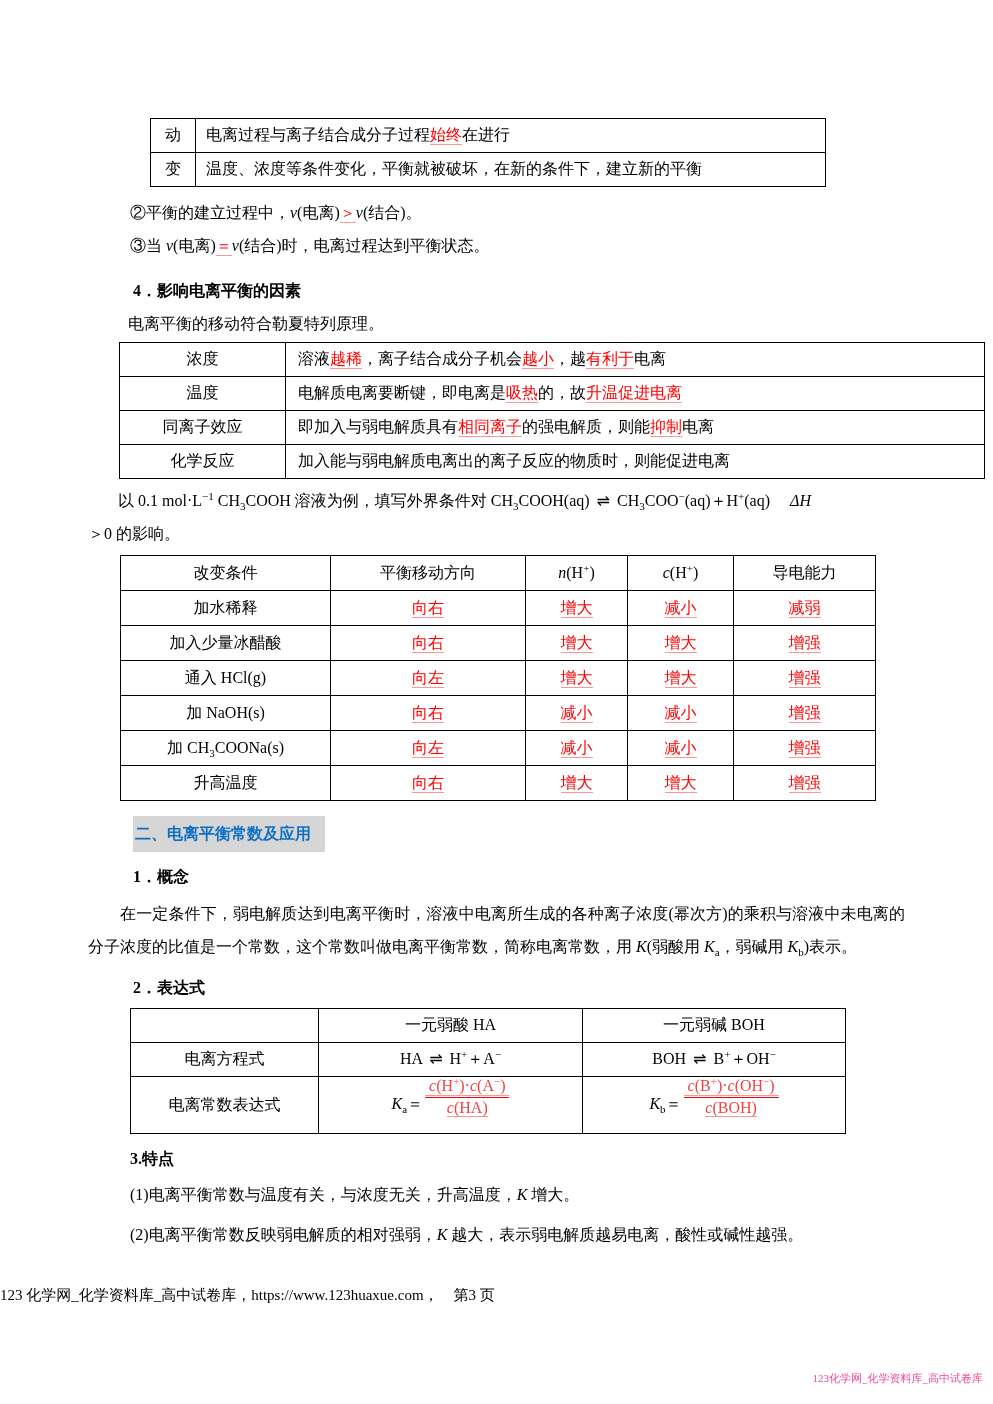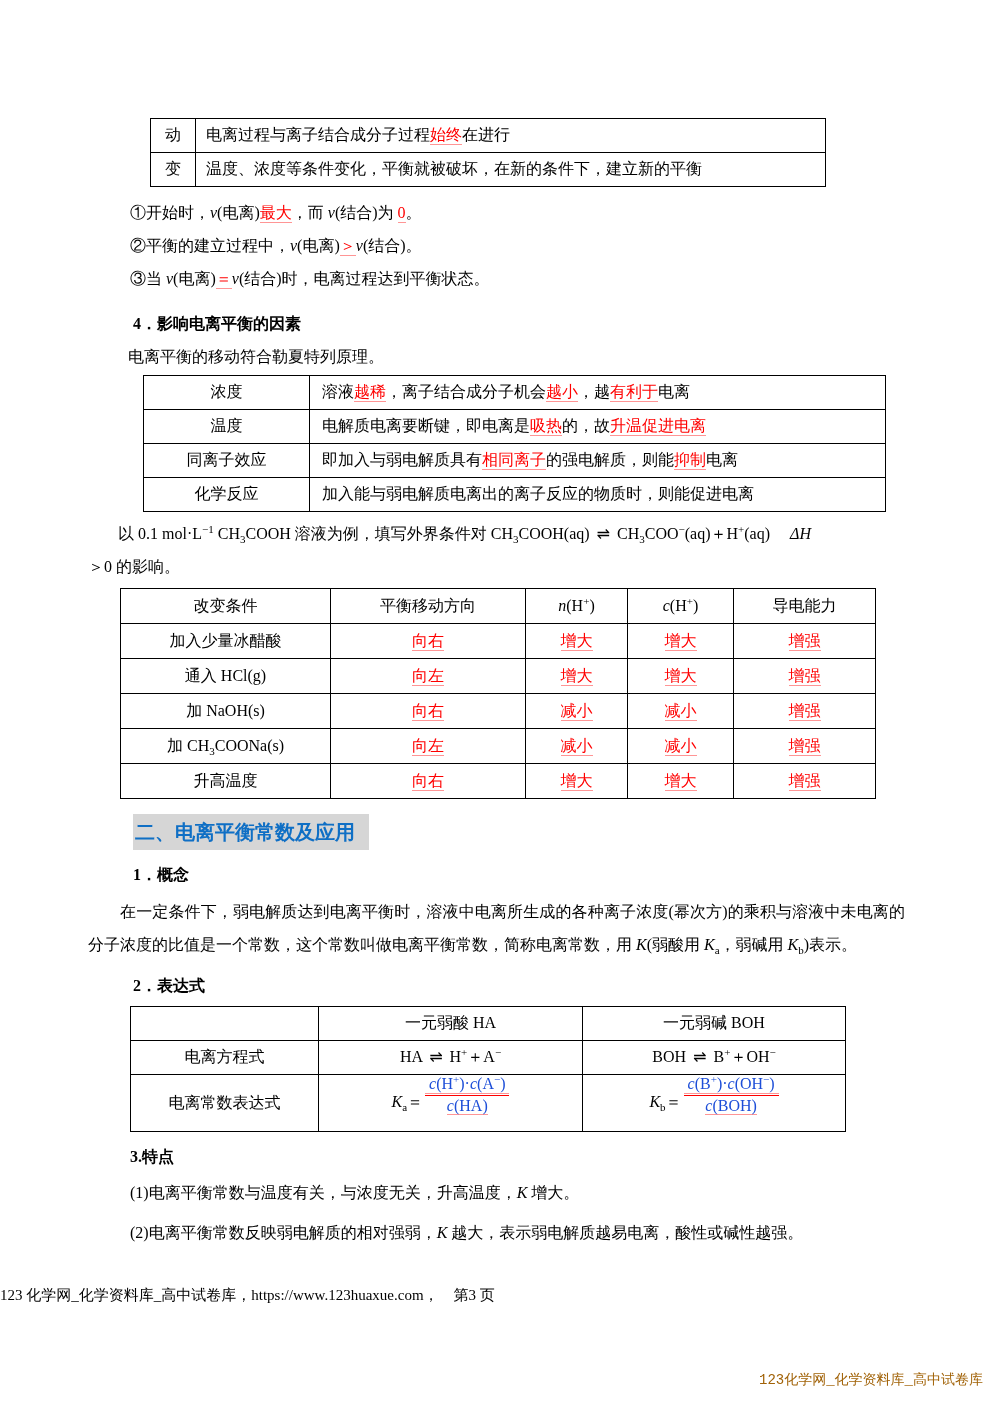--- a/index.html
+++ b/index.html
@@ -27,62 +27,62 @@
   .t-state td.key{width:44px;text-align:center;padding:0;}
 
   .pline{margin-left:42px;line-height:33px;}
 
   .h-bold{font-weight:bold;line-height:32px;margin-left:45px;}
   .mt14{margin-top:13px;}
   .mt10{margin-top:9px;}
   .intro{margin-left:40px;line-height:33px;}
 
   
-  .t-factor{margin-left:55px;width:743px;margin-top:2px;border-radius:10px;}
+  .t-factor{margin-left:31px;width:866px;margin-top:2px;border-radius:10px;}
   .t-factor td{height:33px;padding:0 12px;}
   .t-factor td.label{width:165px;text-align:center;padding:0;}
 
   .example{line-height:33px;margin-top:5px;}
   .example .l1{text-indent:30px;}
 
   
   .t-effect{margin-left:32px;width:755px;margin-top:5px;}
   .t-effect td{height:34px;text-align:center;padding:0 20px;}
 
   
   .sec-title{
     display:inline-block;margin:15px 0 0 45px;
-    background:#d6d6d6;color:#0f6fc5;font-weight:bold;font-size:20px;
+    background:#d6d6d6;color:#0f6fc5;font-weight:bold;font-size:16px;
     font-family:"DejaVu Sans","Liberation Sans",sans-serif;
     padding:4px 14px 4px 2px;line-height:28px;
   }
   .concept{line-height:33px;text-align:justify;margin-top:4px;}
   .indent{text-indent:32px;}
 
   
   .t-expr{margin-left:42px;width:715px;margin-top:4px;}
   .t-expr td{height:33px;text-align:center;padding:0 6px;}
   .t-expr td.label{width:188px;}
   .t-expr td.krow{height:56px;}
 
-  .frac{display:inline-block;vertical-align:middle;text-align:center;color:#1d4ed8;margin-left:2px;}
+  .frac{display:inline-block;vertical-align:middle;text-align:center;color:#ef4444;margin-left:2px;}
   .frac .num{display:block;padding:0 4px;border-bottom:1.5px solid #ff9595;}
   .frac .den{display:block;border-top:1.5px solid #ff0000;margin-top:1px;padding:1px 4px 16px 4px;}
   .frac .den span{border-bottom:1.5px solid #ff9595;}
 
   .feature{margin-left:42px;line-height:40px;}
 
   .footer{
     position:absolute;left:0;right:0;top:1286px;text-align:left;
     font-size:15px;color:#000;
   }
   .watermark{
     position:absolute;right:10px;top:1371px;
-    font-size:14px;color:#a16207;
-    font-family:Liberation Mono, monospace;
+    font-size:11px;color:#ec4899;
+    font-family:Liberation Serif, serif;
   }
 </style>
 </head>
 <body>
 
 <div class="doc">
 
   <table class="t-state">
     <tbody>
         <tr>
@@ -90,21 +90,20 @@
       <td><span>电离过程与离子结合成分子过程</span><span class="ru">始终</span><span>在进行</span></td>
     </tr>
     <tr>
       <td class="key">变</td>
       <td><span>温度、浓度等条件变化，平衡就被破坏，在新的条件下，建立新的平衡</span></td>
     </tr>
   </tbody>
     </table>
 
   <div style="margin-top:9px;">
-    <div class="pline"><span>①开始时，</span><span class="it">v</span><span>(电离)</span><span class="ru">最大</span><span>，而 </span><span class="it">v</span><span>(结合)为 </span><span class="ru">0</span><span>。</span></div>
     <div class="pline"><span>②平衡的建立过程中，</span><span class="it">v</span><span>(电离)</span><span class="ru">＞</span><span class="it">v</span><span>(结合)。</span></div>
     <div class="pline"><span>③当 </span><span class="it">v</span><span>(电离)</span><span class="ru">＝</span><span class="it">v</span><span>(结合)时，电离过程达到平衡状态。</span></div>
   </div>
 
   <div class="h-bold mt14">4．影响电离平衡的因素</div>
   <div class="intro">电离平衡的移动符合勒夏特列原理。</div>
 
   <table class="t-factor">
     <tbody>
         <tr>
@@ -141,20 +140,27 @@
       </colgroup>
     <tbody>
         <tr>
       <td>改变条件</td>
       <td>平衡移动方向</td>
       <td><span class="it">n</span><span>(H</span><span class="sup">+</span><span>)</span></td>
       <td><span class="it">c</span><span>(H</span><span class="sup">+</span><span>)</span></td>
       <td>导电能力</td>
     </tr>
     <tr>
+      <td><span>加水稀释</span></td>
+      <td><span class="ru">向右</span></td>
+      <td><span class="ru">增大</span></td>
+      <td><span class="ru">减小</span></td>
+      <td><span class="ru">减弱</span></td>
+    </tr>
+    <tr>
       <td><span>加入少量冰醋酸</span></td>
       <td><span class="ru">向右</span></td>
       <td><span class="ru">增大</span></td>
       <td><span class="ru">增大</span></td>
       <td><span class="ru">增强</span></td>
     </tr>
     <tr>
       <td><span>通入 HCl(g)</span></td>
       <td><span class="ru">向左</span></td>
       <td><span class="ru">增大</span></td>

